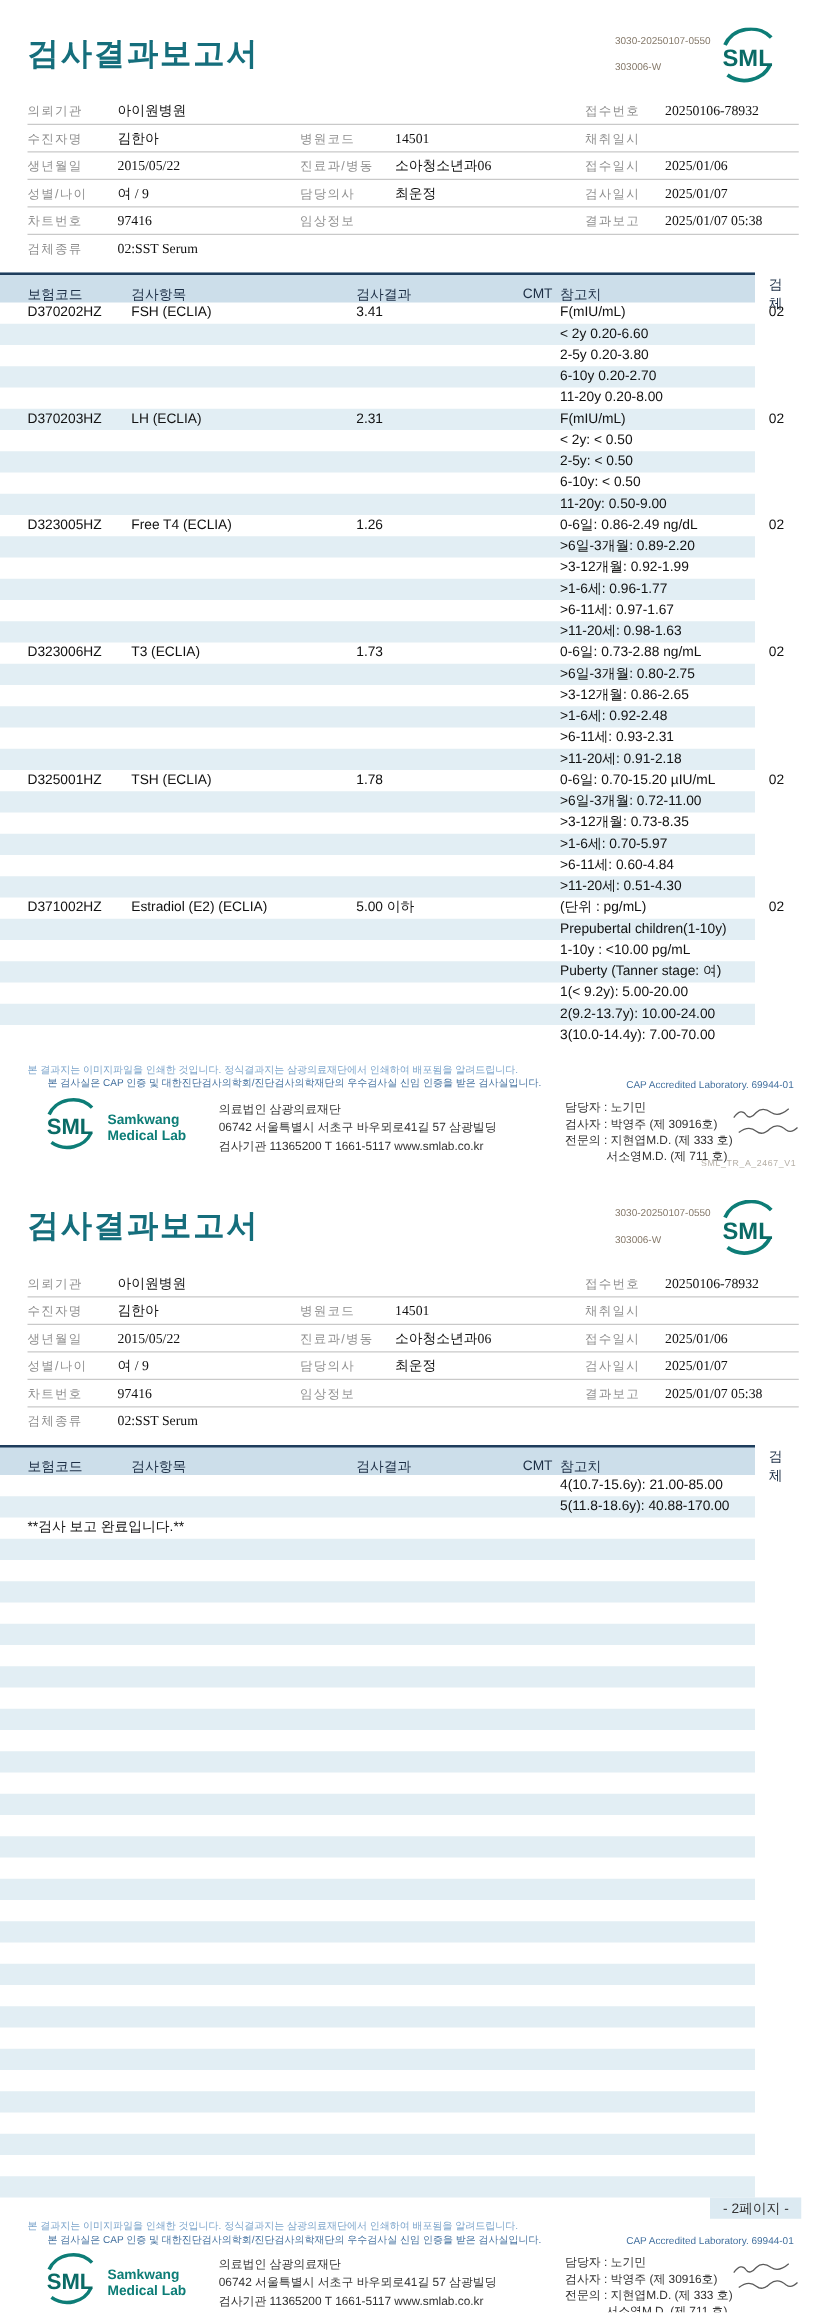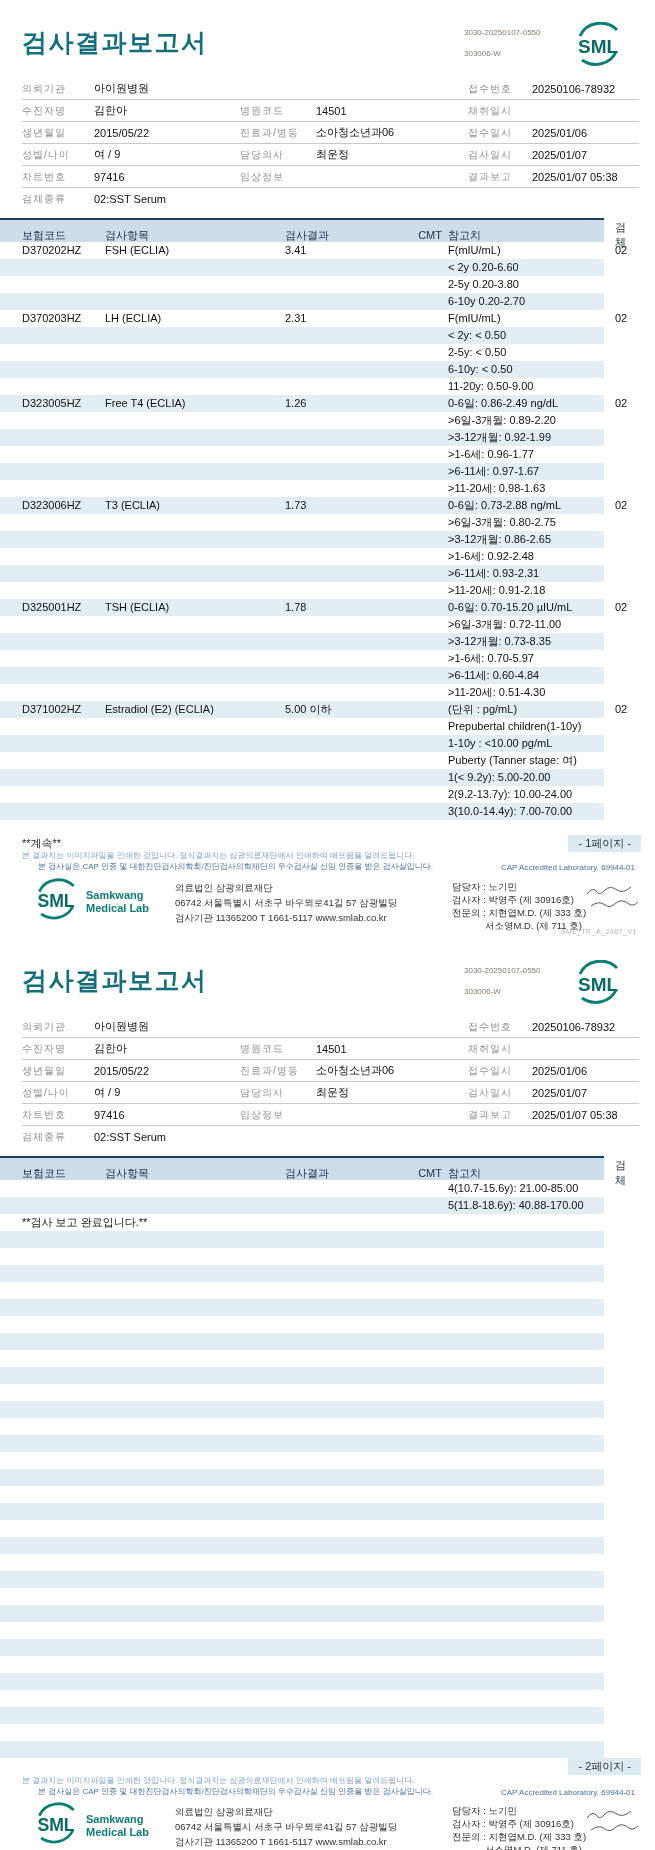--- a/index.html
+++ b/index.html
@@ -1,29 +1,29 @@
 <!DOCTYPE html>
 <html><head>
 <meta charset="utf-8">
 <style>
   html,body{margin:0;padding:0;background:#ffffff;}
   body{width:655px;font-family:"Liberation Sans","DejaVu Sans",sans-serif;color:#1a1a1a;}
   .page{position:relative;width:655px;overflow:hidden;background:#fff;}
   .page-1{height:938px;}
   .page-2{height:912px;}
 
-  .doc-codes{position:absolute;top:18px;left:464px;font-size:8px;line-height:1.3;color:#85796a;white-space:pre-line;}
+  .doc-codes{position:absolute;top:18px;left:492px;font-size:8px;line-height:1.3;color:#85796a;white-space:pre-line;}
   .doc-title{position:absolute;top:26px;left:22px;font-size:25px;font-weight:bold;color:#156e7c;letter-spacing:1.5px;}
   .logo-mark{position:absolute;top:22px;left:570px;}
 
   .info-grid{position:absolute;top:78px;left:22px;width:617px;}
   .info-row{display:grid;grid-template-columns:72px 146px 76px 152px 64px 1fr;align-items:center;height:21px;border-bottom:1px solid #c9c9c9;}
   .info-row:last-child{border-bottom:none;}
   .info-label{font-size:10px;color:#8f8f8f;letter-spacing:1px;}
-  .info-value{font-size:11px;color:#111;}
+  .info-value{font-size:11px;color:#111;font-family:Liberation Serif, serif;}
 
   .result-table{position:absolute;top:218px;left:0;width:604px;}
   .t-head{display:grid;grid-template-columns:83px 180px 130px 33px 167px 1fr;padding:0 16px 0 22px;height:22px;align-items:center;background:#ccdeea;border-top:2px solid #1e3d5c;font-size:11px;color:#1c2e45;}
   .t-head .col-cmt{text-align:right;padding-right:6px;}
   .t-head .col-spec{text-align:right;}
   .t-row{display:grid;grid-template-columns:83px 180px 130px 33px 167px 1fr;padding:0 16px 0 22px;height:17px;line-height:17px;font-size:11px;color:#111;}
   .t-row:nth-child(even){background:#e2eef4;}
   .col-spec{text-align:right;}
   .col-msg{grid-column:1 / span 6;font-size:11px;color:#111;}
 
@@ -153,20 +153,28 @@
         </div>
         <div class="t-row">
           <span class="col-code"></span>
           <span class="col-name"></span>
           <span class="col-result"></span>
           <span class="col-cmt"></span>
           <span class="col-ref">6-10y 0.20-2.70</span>
           <span class="col-spec"></span>
         </div>
         <div class="t-row">
+          <span class="col-code"></span>
+          <span class="col-name"></span>
+          <span class="col-result"></span>
+          <span class="col-cmt"></span>
+          <span class="col-ref">11-20y 0.20-8.00</span>
+          <span class="col-spec"></span>
+        </div>
+        <div class="t-row">
           <span class="col-code">D370203HZ</span>
           <span class="col-name">LH (ECLIA)</span>
           <span class="col-result">2.31</span>
           <span class="col-cmt"></span>
           <span class="col-ref">F(mIU/mL)</span>
           <span class="col-spec">02</span>
         </div>
         <div class="t-row">
           <span class="col-code"></span>
           <span class="col-name"></span>
@@ -395,24 +403,20 @@
           <span class="col-code"></span>
           <span class="col-name"></span>
           <span class="col-result"></span>
           <span class="col-cmt"></span>
           <span class="col-ref">3(10.0-14.4y): 7.00-70.00</span>
           <span class="col-spec"></span>
         </div>
       </div>
   </div>
 
-  <div class="meta-line p1-meta">
-    <span class="continued-note">**계속**</span>
-    <span class="page-chip">- 1페이지 -</span>
-  </div>
   <div class="disclaimers p1-disc">
     <div class="disc1">본 결과지는 이미지파일을 인쇄한 것입니다. 정식결과지는 삼광의료재단에서 인쇄하여 배포됨을 알려드립니다.</div>
     <div class="disc-row2">
       <span class="disc2">본 검사실은 CAP 인증 및 대한진단검사의학회/진단검사의학재단의 우수검사실 신임 인증을 받은 검사실입니다.</span>
       <span class="cap-label">CAP Accredited Laboratory. 69944-01</span>
     </div>
   </div>
 
   <div class="page-footer p1-foot">
     <div class="footer-logo">

